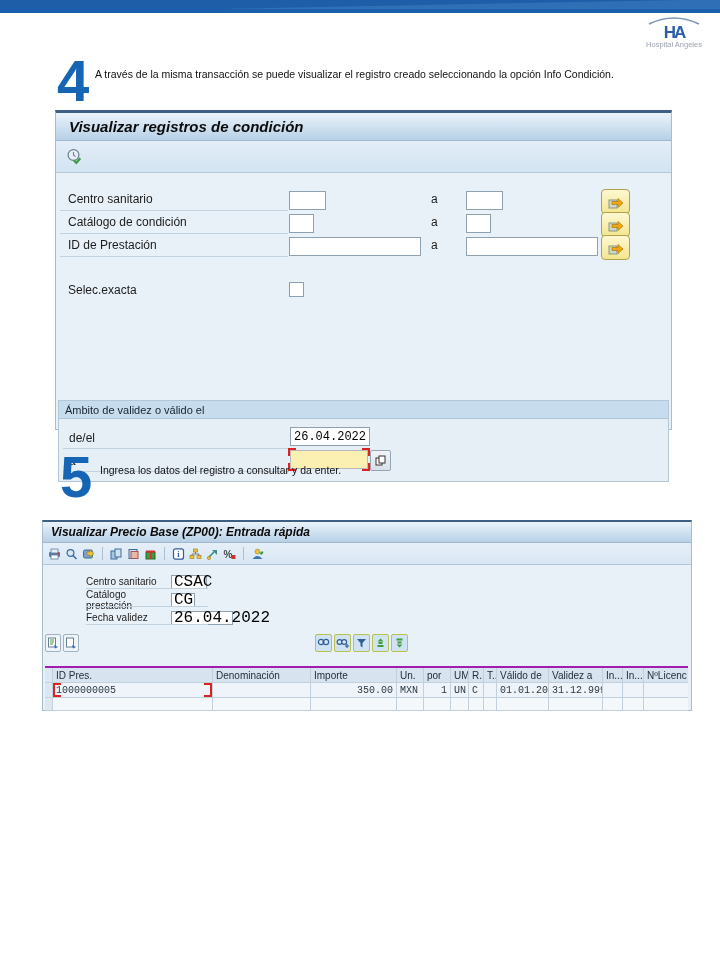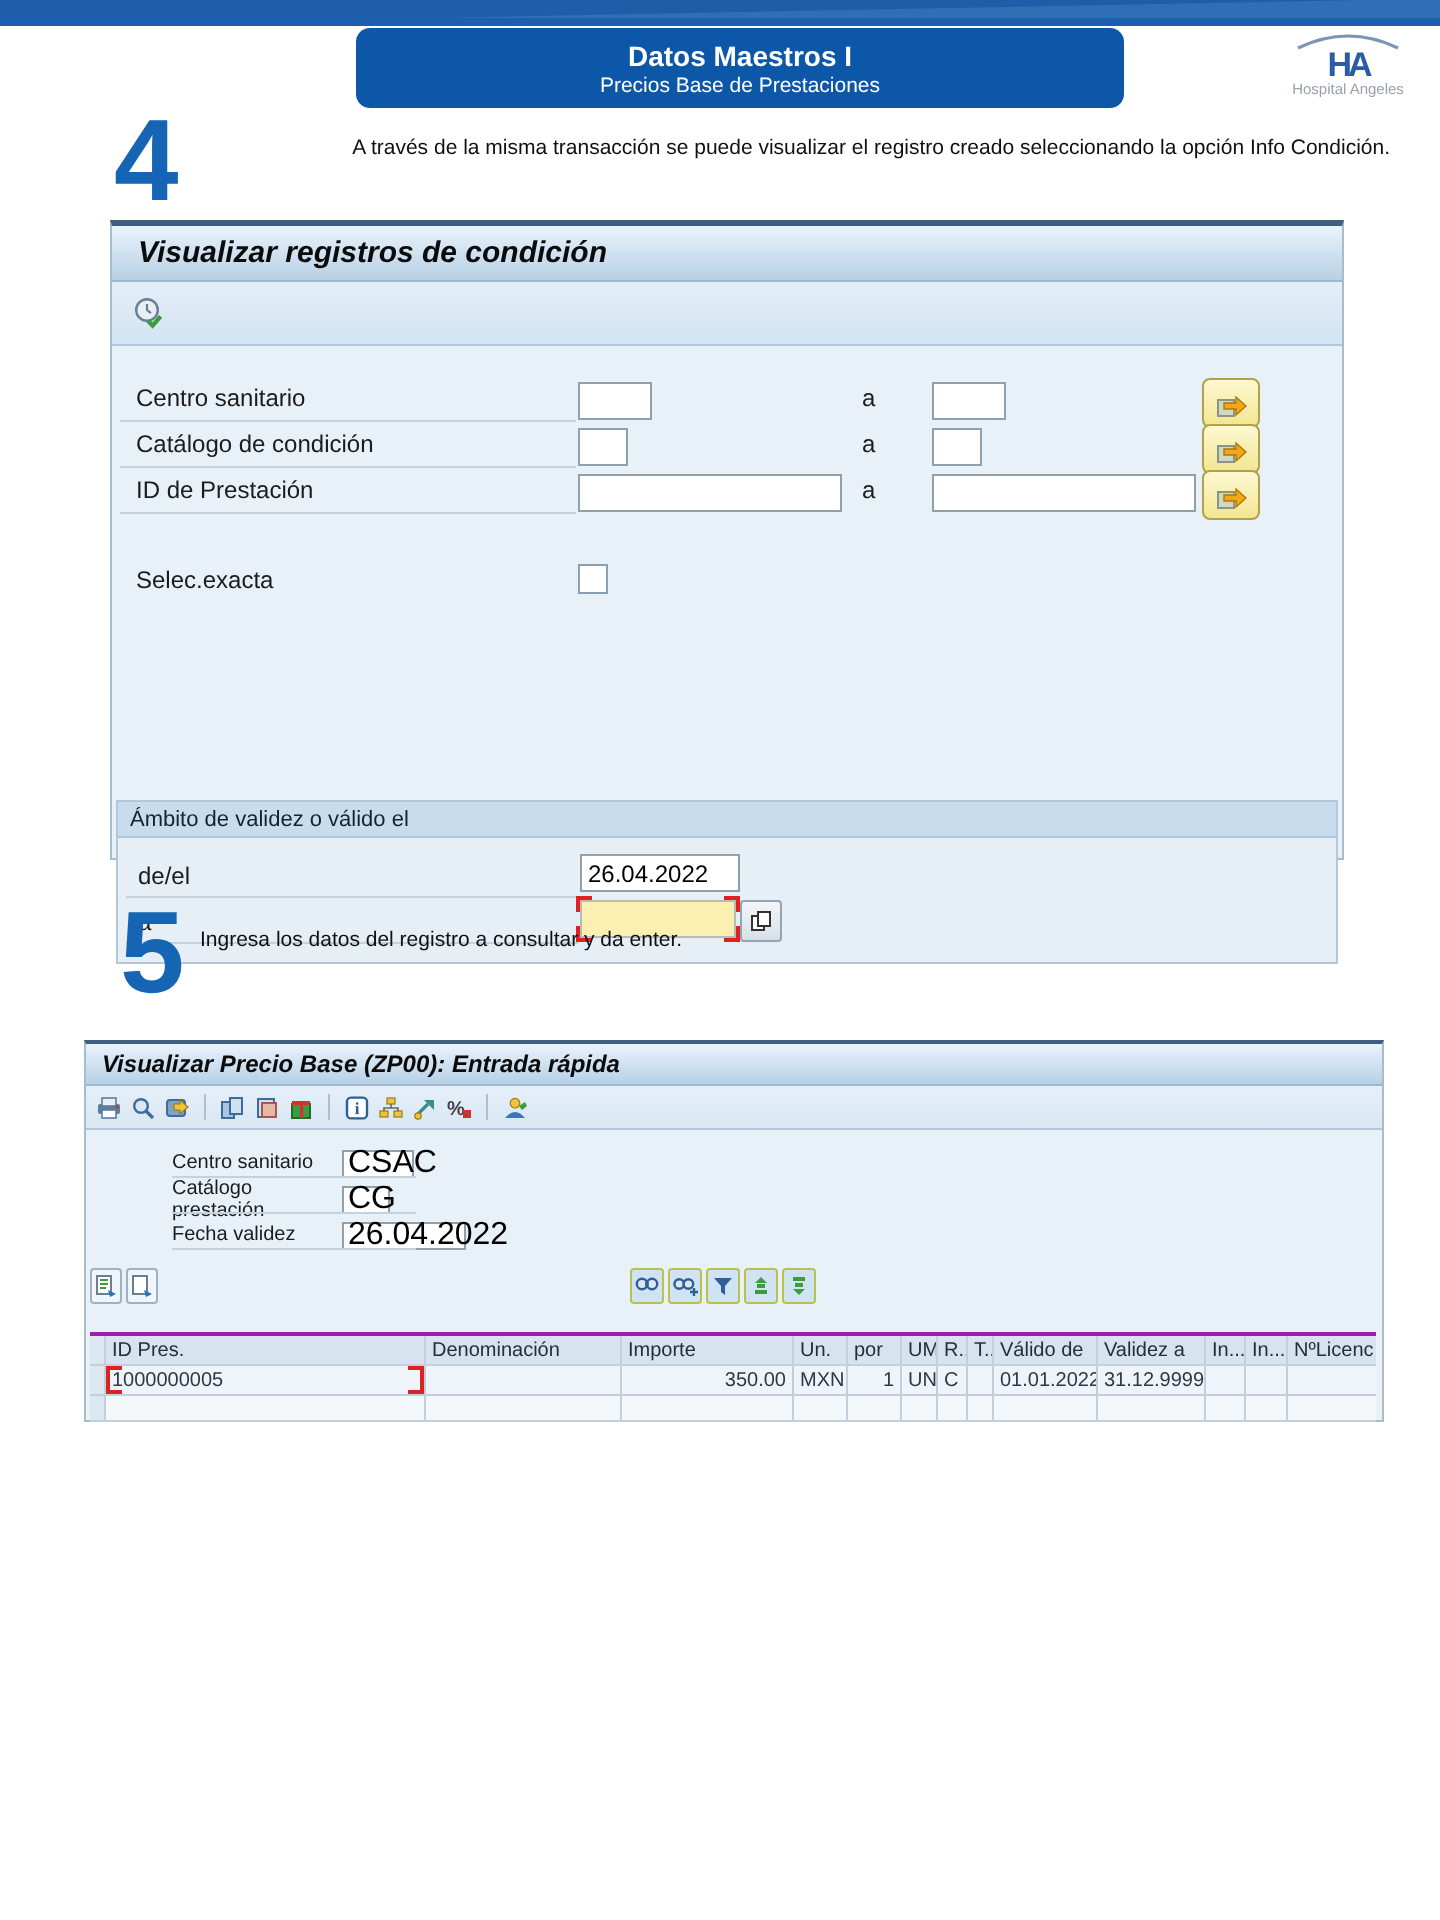--- a/index.html
+++ b/index.html
@@ -25,21 +25,21 @@
   
   .stepnum{position:absolute;font-size:58px;font-weight:800;color:#1565b4;line-height:1;}
   .steptext{position:absolute;font-size:10.5px;color:#111;}
 
   
   .sapwin{position:absolute;border:1px solid #a9bccb;border-top:3px solid #3f5f82;background:#e9f1f8;}
   .sap-titlebar{background:linear-gradient(#eaf3fb,#b7d0e6);border-bottom:1px solid #9fb8cd;
         font-weight:bold;font-style:italic;color:#0b0b0b;display:flex;align-items:center;}
   .sap-toolbar{display:flex;align-items:center;background:linear-gradient(#e3eef8,#d3e4f2);
         border-bottom:1px solid #b3c7d8;}
-  .mono{font-family:Liberation Sans, sans-serif;}
+  .mono{font-family:Liberation Mono, monospace;}
 
   .ibox{background:#fff;border:1px solid #8fa1ae;box-sizing:border-box;}
   .sep{width:1px;height:13px;background:#aebfcd;margin:0 4px;}
 
   
   .focuswrap{position:relative;}
   .corner{position:absolute;width:6px;height:6px;border:0 solid #d22;}
   .c-tl{left:-2px;top:-2px;border-left-width:2px;border-top-width:2px;}
   .c-tr{right:-2px;top:-2px;border-right-width:2px;border-top-width:2px;}
   .c-bl{left:-2px;bottom:-2px;border-left-width:2px;border-bottom-width:2px;}
@@ -96,35 +96,31 @@
 </head>
 <body>
 
 <div class="page">
 
   <div class="banner">
     <div class="swoosh"></div>
     <div class="strip"></div>
   </div>
 
-  <div class="title-box">
-    <div class="t1">Datos Maestros I</div>
-    <div class="t2">Precios Base de Prestaciones</div>
-  </div>
 
   <div class="logo">
     <svg width="54" height="26" viewBox="0 0 54 26">
       <path d="M2 10 Q27 -2 52 10" fill="none" stroke="#7d94b5" stroke-width="1.6"></path>
       <text x="27" y="24" text-anchor="middle" font-family="Liberation Sans,sans-serif" font-size="17" font-weight="bold" fill="#2a5ca8" letter-spacing="-2">HA</text>
     </svg>
     <div class="lname">Hospital Angeles</div>
   </div>
 
   <div class="stepnum" style="left:57px;top:52px;">4</div>
-  <div class="steptext" style="left:95px;top:68px;width:600px;text-align:right;">A través de la misma transacción se puede visualizar el registro creado seleccionando la opción Info Condición.</div>
+  <div class="steptext" style="left:95px;top:68px;width:600px;">A través de la misma transacción se puede visualizar el registro creado seleccionando la opción Info Condición.</div>
 
   <div class="sapwin s1">
     <div class="sap-titlebar">
       <span>Visualizar registros de condición</span>
     </div>
     <div class="sap-toolbar">
       <span style="display:flex;">
         <svg width="17" height="17" viewBox="0 0 17 17">
           <circle cx="7.5" cy="7" r="5.4" fill="#e8eef4" stroke="#6a7f93" stroke-width="1.2"></circle>
           <path d="M7.5 4 v3 l2 1.6" stroke="#6a7f93" stroke-width="1.1" fill="none"></path>

